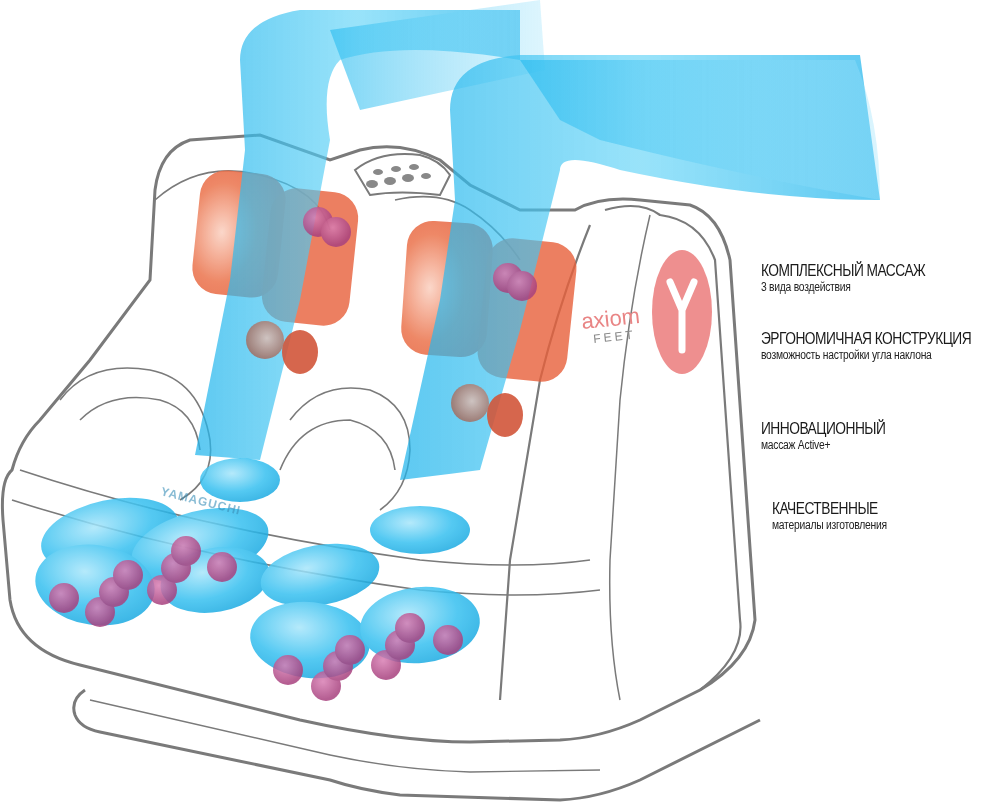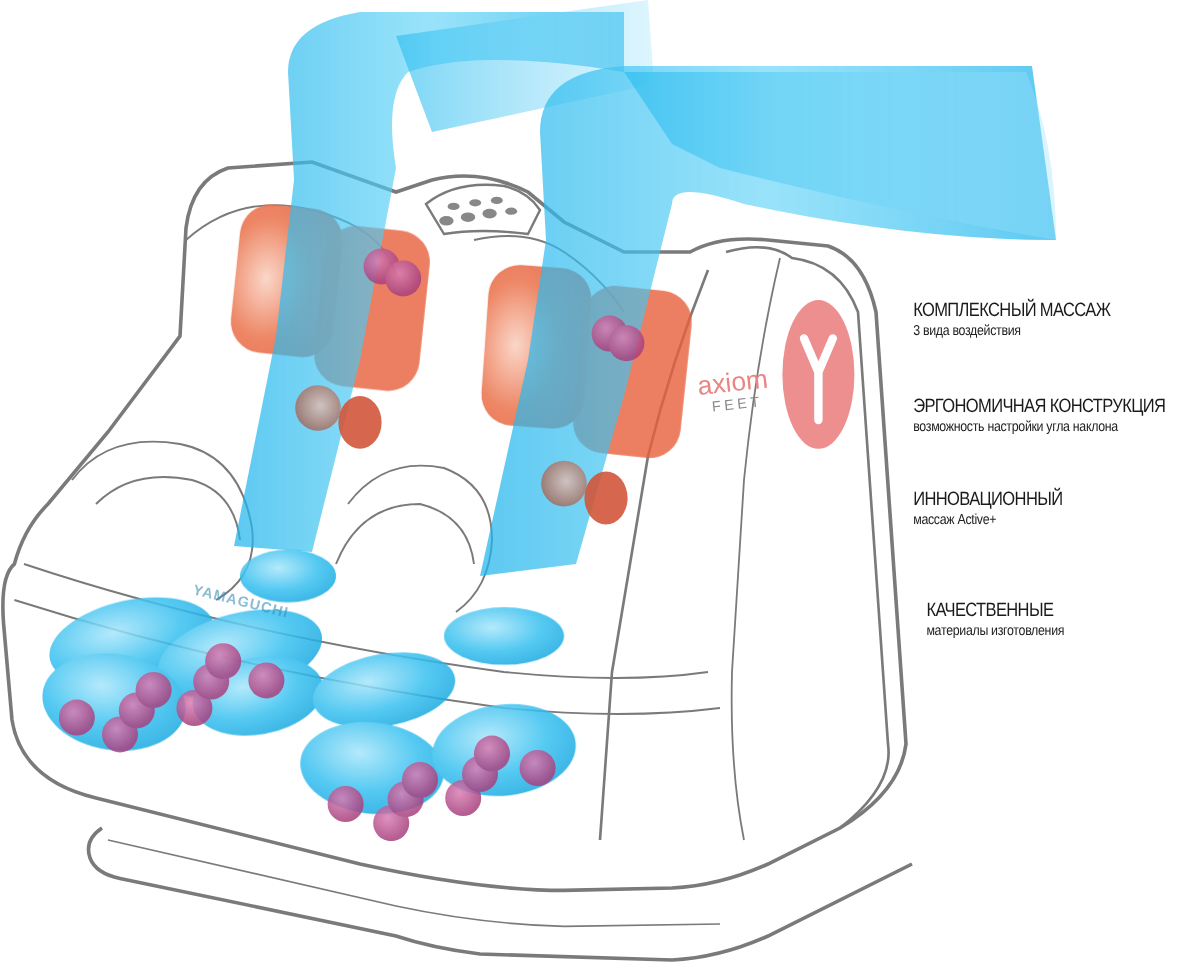--- a/index.html
+++ b/index.html
@@ -143,28 +143,28 @@
   </g>
 </svg>
 
 <div class="brand" style="left:582px;top:308px;transform:rotate(-6deg);">
   <div style="color:#e98585;font-size:22px;line-height:22px;">axiom</div>
   <div style="color:#888;font-size:12px;letter-spacing:3px;margin-left:10px;">FEET</div>
 </div>
 
 <div class="brand" style="left:160px;top:494px;font-size:12px;font-weight:bold;color:#3b8fb8;opacity:0.6;transform:rotate(14deg);letter-spacing:1px;">YAMAGUCHI</div>
 
-<div class="feature" style="top:250px;">
+<div class="feature" style="top:262px;">
   <span class="title">КОМПЛЕКСНЫЙ МАССАЖ</span>
   <span class="sub">3 вида воздействия</span>
 </div>
 <div class="feature" style="top:330px;">
   <span class="title">ЭРГОНОМИЧНАЯ КОНСТРУКЦИЯ</span>
   <span class="sub">возможность настройки угла наклона</span>
 </div>
-<div class="feature" style="top:408px;">
+<div class="feature" style="top:420px;">
   <span class="title">ИННОВАЦИОННЫЙ</span>
   <span class="sub">массаж Active+</span>
 </div>
 <div class="feature" style="top:500px;margin-left:11px;">
   <span class="title">КАЧЕСТВЕННЫЕ</span>
   <span class="sub">материалы изготовления</span>
 </div>
 
 </body></html>

